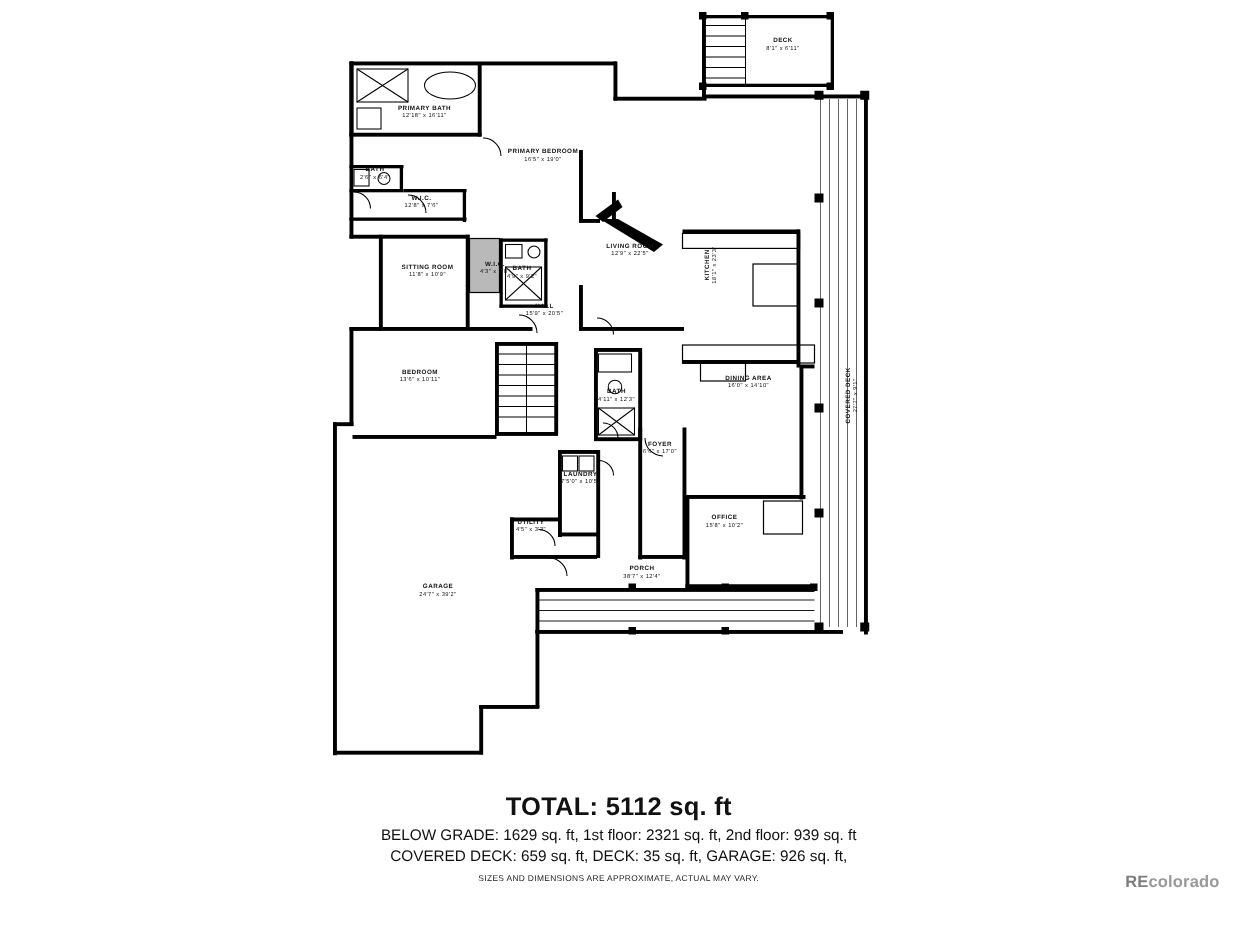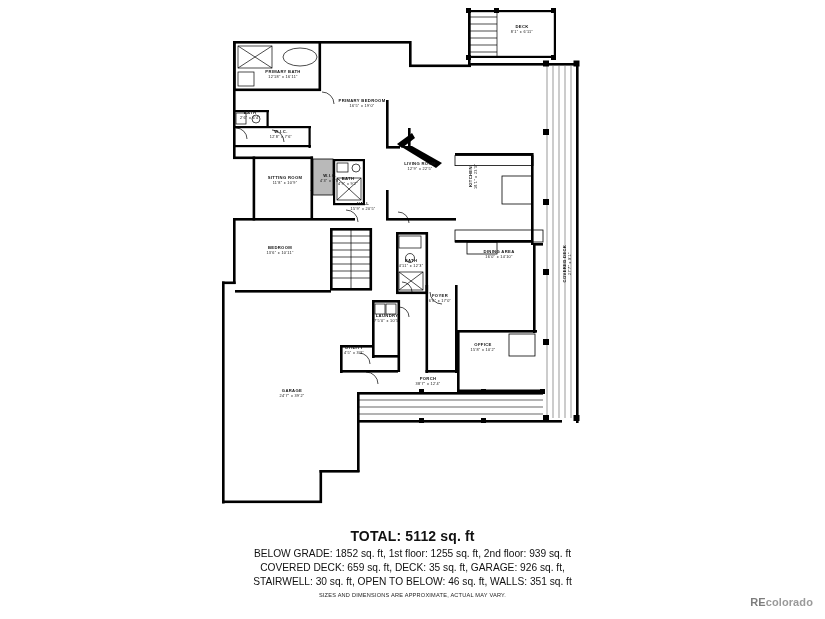--- a/index.html
+++ b/index.html
@@ -41,41 +41,41 @@
     transform-origin:center center;
   }
   .footer{
     position:absolute;
     left:0;
     top:528px;
     width:825px;
     text-align:center;
   }
   .footer .total{
-    font-size:14px;
+    font-size:17px;
     font-weight:700;
     color:#111;
     margin-bottom:3px;
     letter-spacing:0.01em;
   }
   .footer .line{
     font-size:10.2px;
     color:#111;
     line-height:1.35;
   }
   .footer .fine{
     font-size:5.6px;
     color:#222;
     letter-spacing:0.04em;
     margin-top:4px;
   }
   .brand{
     position:absolute;
     right:12px;
-    bottom:11px;
+    bottom:25px;
     font-size:11px;
     font-weight:700;
     color:#9a9a9a;
     letter-spacing:0.01em;
   }
   .brand .re{color:#7d7d7d;}
 </style>
 </head>
 <body>
 
@@ -377,19 +377,18 @@
       <span class="rd">38'7" x 12'4"</span>
     </div>
     <div class="room-label" style="left: 252px; top: 389px; width: 80px;">
       <span class="rn">GARAGE</span>
       <span class="rd">24'7" x 39'2"</span>
     </div>
   </div>
 
 <div class="footer">
   <div class="total">TOTAL: 5112 sq. ft</div>
-  <div class="line">BELOW GRADE: 1852 sq. ft, 1st floor: 1255 sq. ft, 2nd floor: 939 sq. ft</div>
+  <div class="line">BELOW GRADE: 1629 sq. ft, 1st floor: 2321 sq. ft, 2nd floor: 939 sq. ft</div>
   <div class="line">COVERED DECK: 659 sq. ft, DECK: 35 sq. ft, GARAGE: 926 sq. ft,</div>
-  <div class="line">STAIRWELL: 30 sq. ft, OPEN TO BELOW: 46 sq. ft, WALLS: 351 sq. ft</div>
   <div class="fine">SIZES AND DIMENSIONS ARE APPROXIMATE, ACTUAL MAY VARY.</div>
 </div>
 
 <div class="brand"><span class="re">RE</span><span>colorado</span></div>
 
 </body></html>

